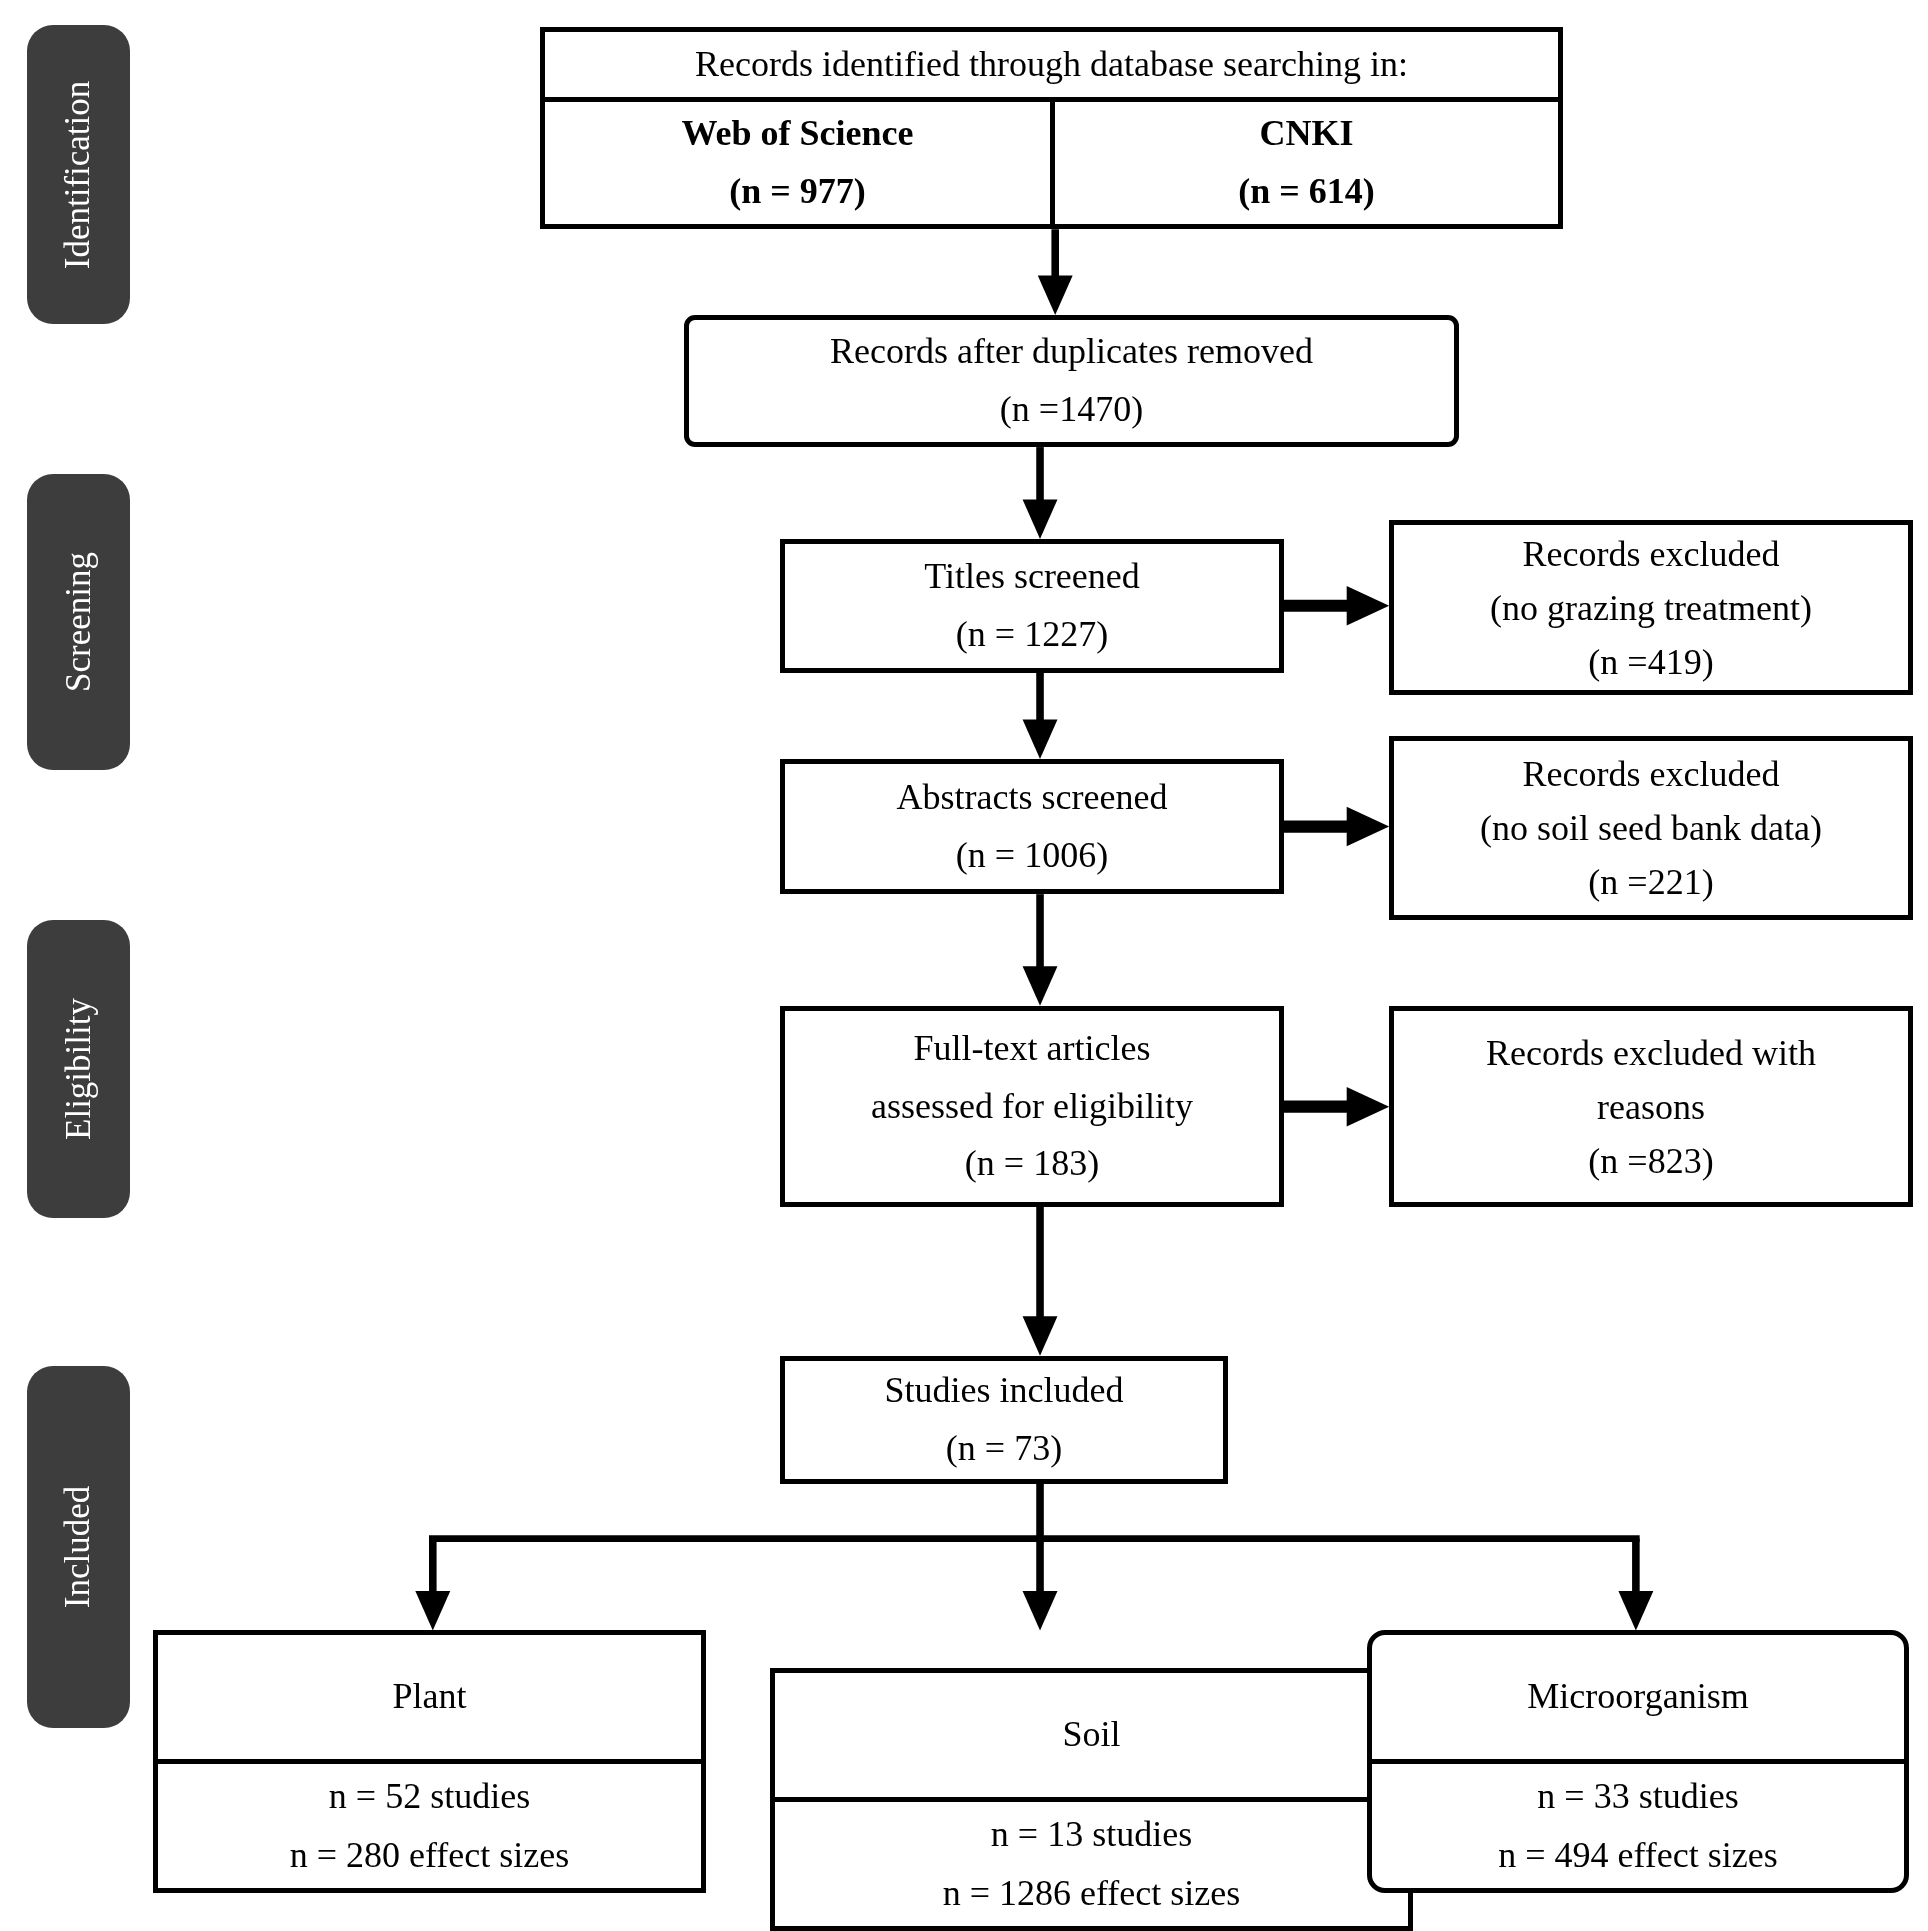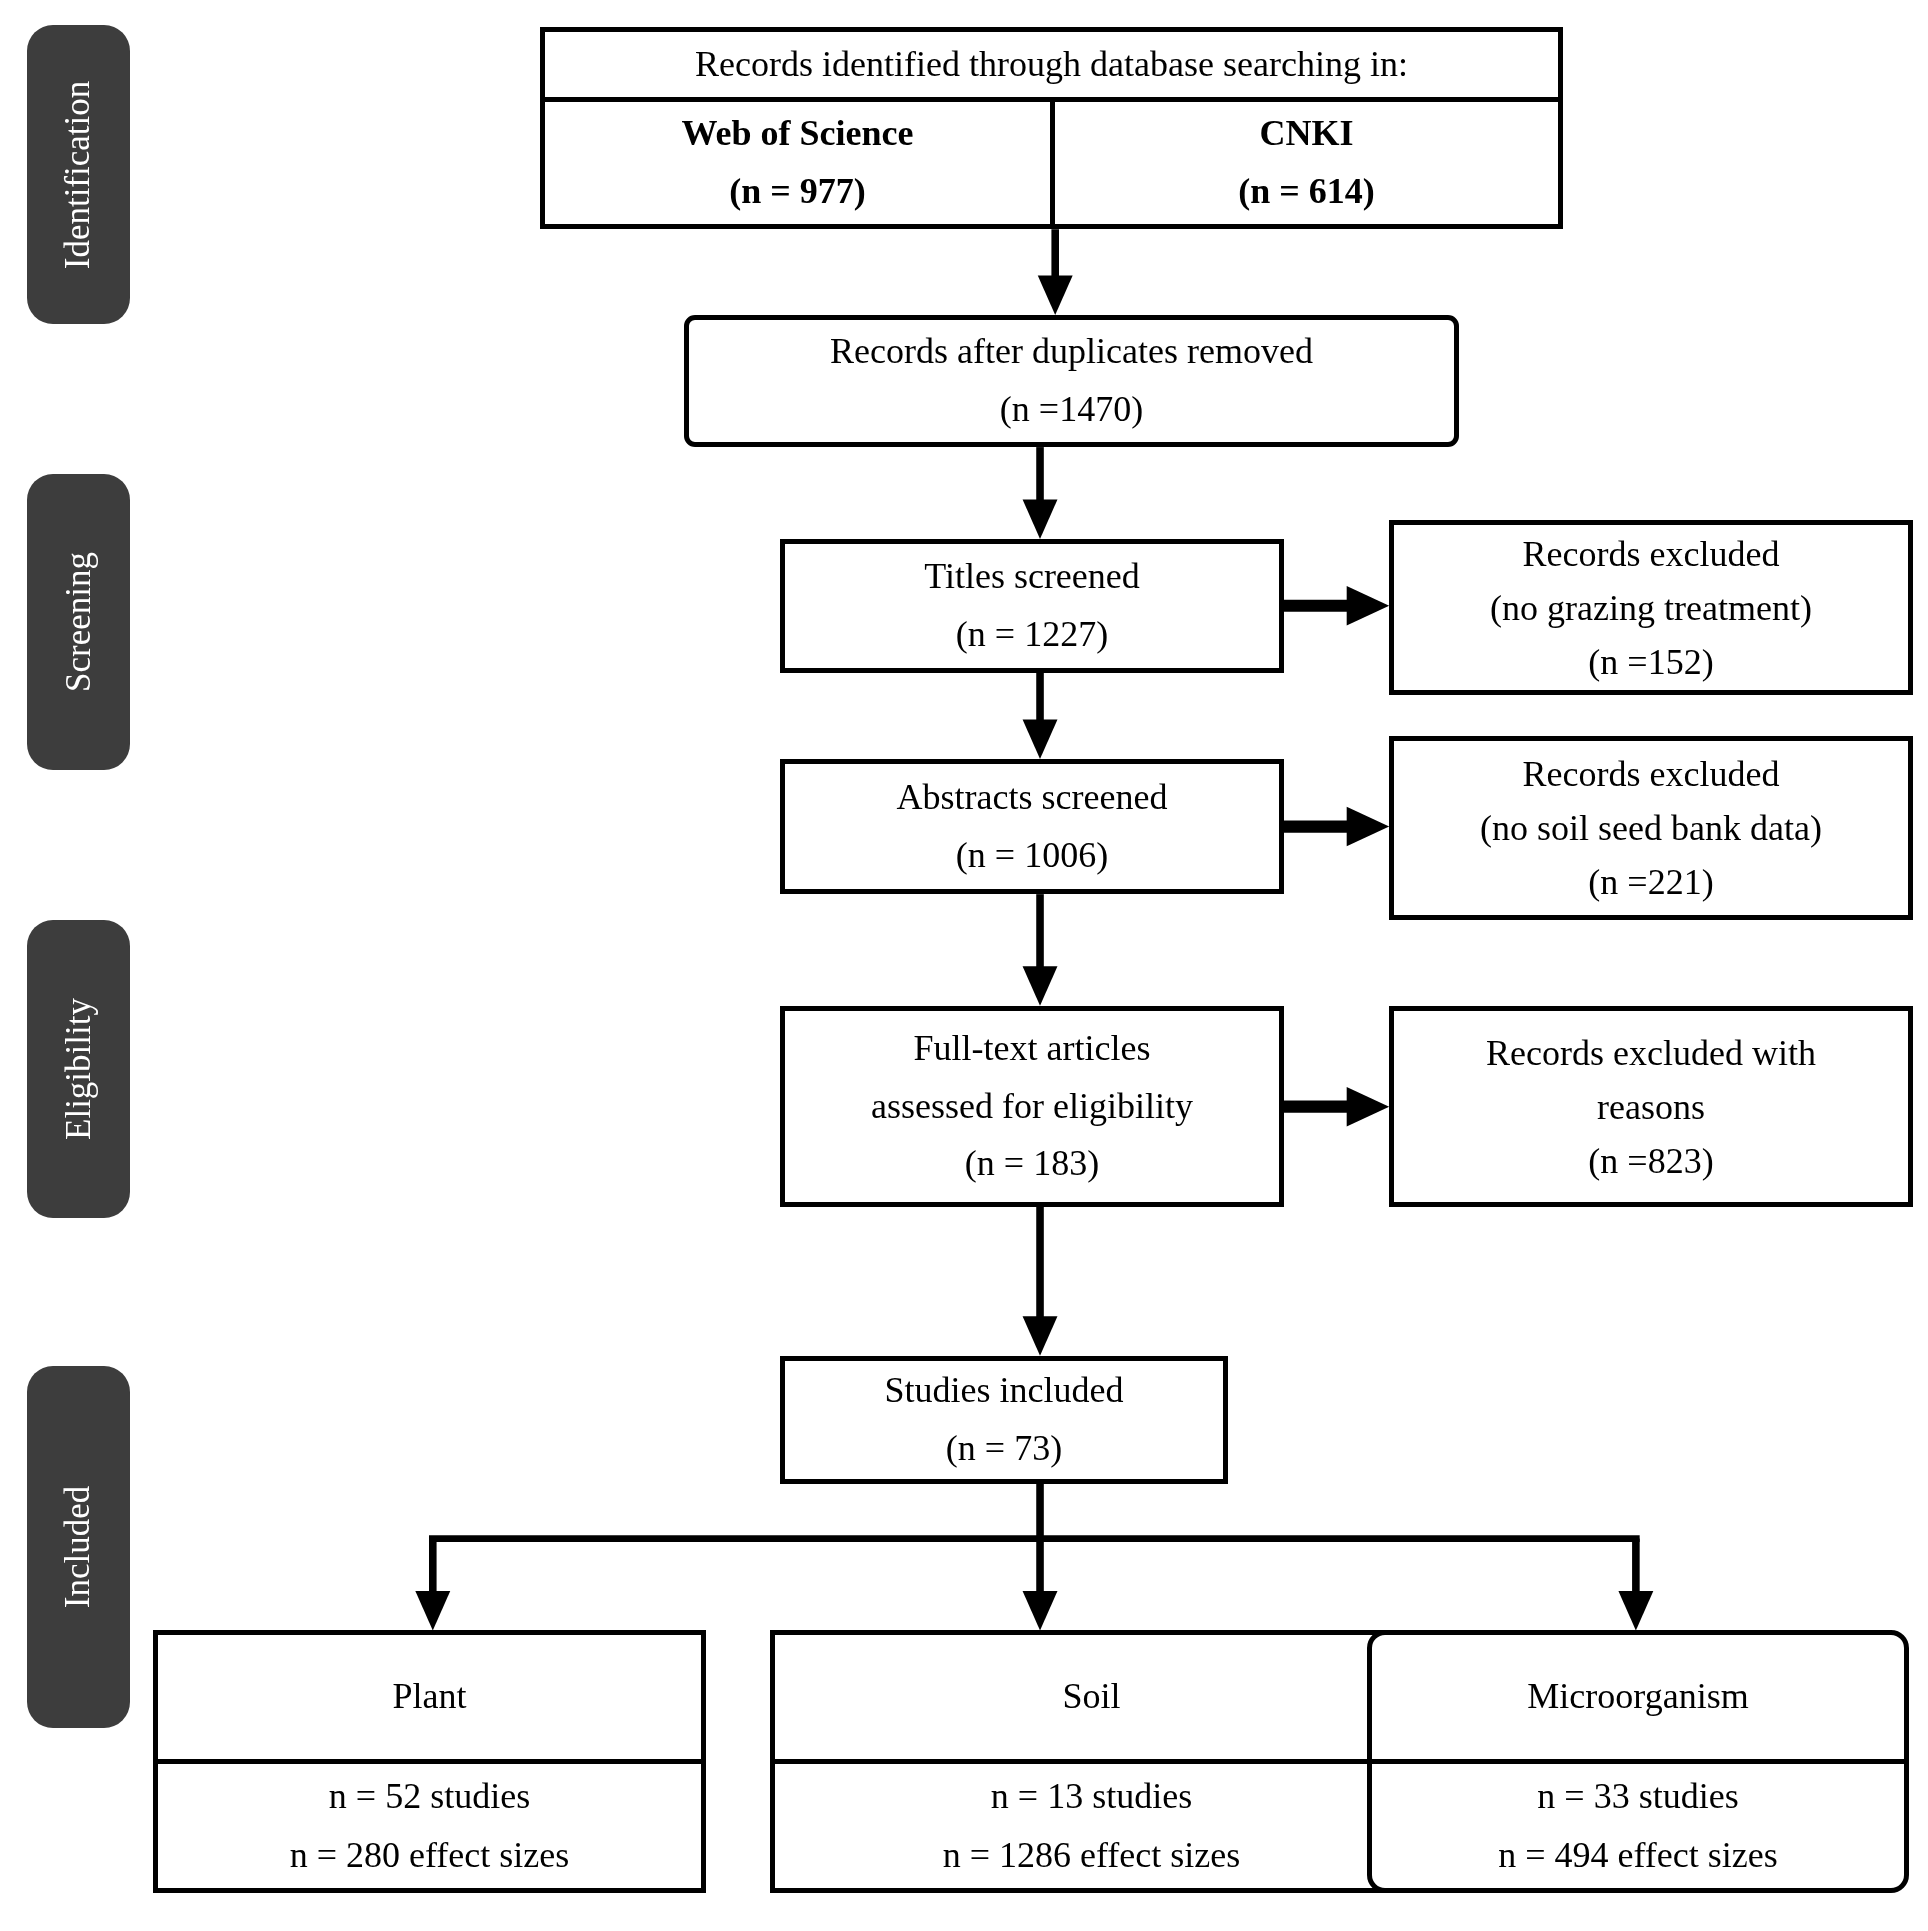--- a/index.html
+++ b/index.html
@@ -63,21 +63,21 @@
   .id-cell {
     display:flex; flex-direction:column; align-items:center; justify-content:center;
     line-height:1.6;
   }
   .id-cell-left  { width:510px; border-right:5.3px solid #000000; box-sizing:border-box; }
   .id-cell-right { flex:1; }
 
   
   .outcome { padding:0; justify-content:flex-start; }
   #box-plant { left:153px;  top:1630px; width:553px; height:263px; }
-  #box-soil  { left:770px; top:1630px; width:643px; height:263px;align-items:flex-end; }
+  #box-soil  { left:770px; top:1668px; width:643px; height:263px;align-items:flex-end; }
   #box-micro { left:1367px; top:1630px; width:542px; height:263px;border-radius:18px; }
   .ob-header {
     width:100%; flex:0 0 124px; border-bottom:5.3px solid #000000;
     display:flex; align-items:center; justify-content:center;
   }
   .ob-stats {
     flex:1; width:100%;
     display:flex; flex-direction:column; align-items:center; justify-content:center;
     line-height:1.65;
   }
@@ -155,21 +155,21 @@
   </div>
 
   <div class="box" id="box-titles">
     <div>Titles screened</div>
     <div>(n = 1227)</div>
   </div>
 
   <div class="box box-excluded" id="box-titles-excluded">
     <div>Records excluded</div>
     <div>(no grazing treatment)</div>
-    <div>(n =152)</div>
+    <div>(n =419)</div>
   </div>
 
   <div class="box" id="box-abstracts">
     <div>Abstracts screened</div>
     <div>(n = 1006)</div>
   </div>
 
   <div class="box box-excluded" id="box-abstracts-excluded">
     <div>Records excluded</div>
     <div>(no soil seed bank data)</div>

